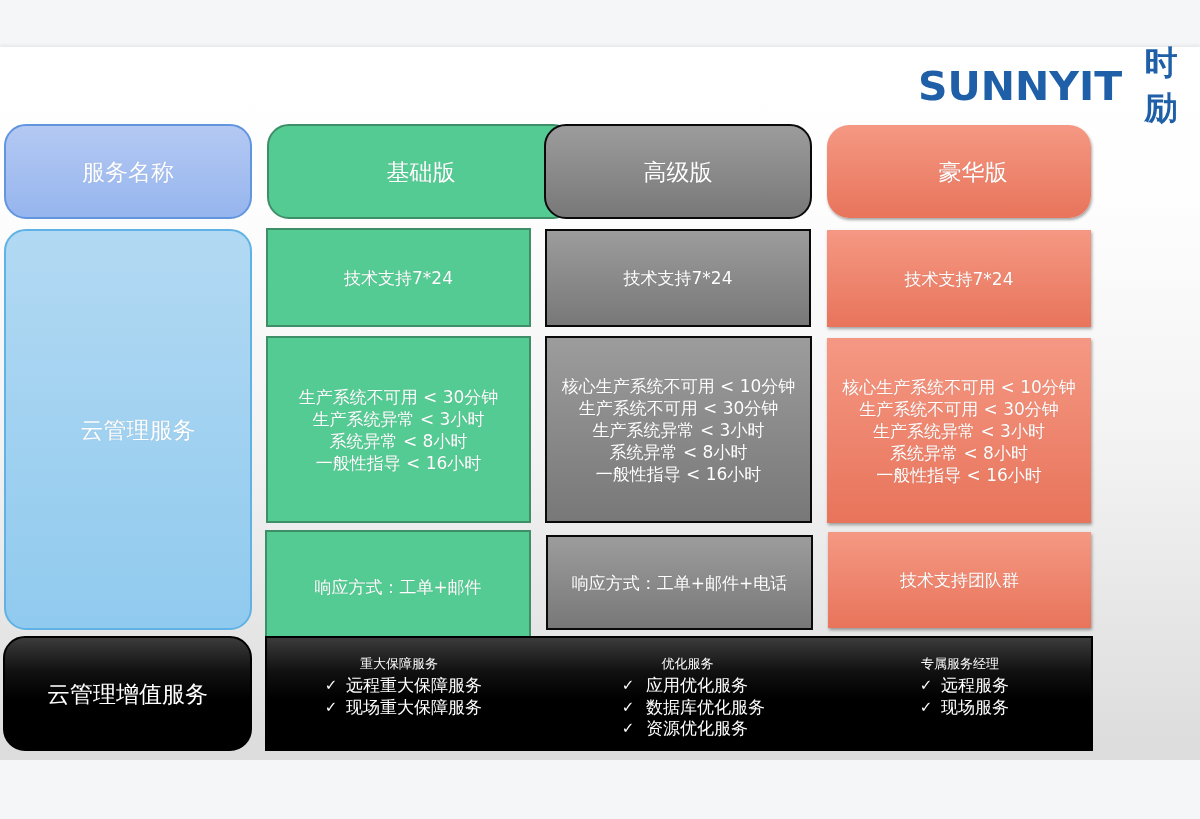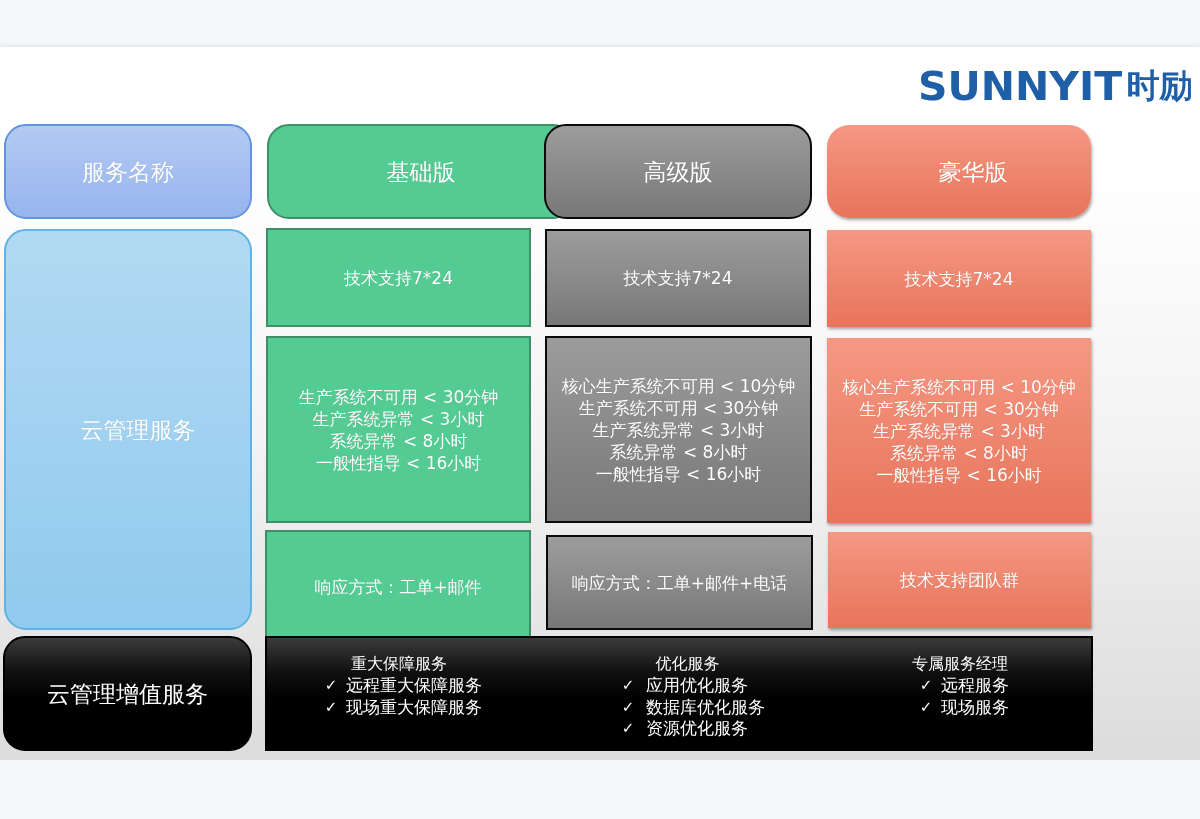--- a/index.html
+++ b/index.html
@@ -11,40 +11,40 @@
     .topbar { position:absolute; left:0; top:0; width:1200px; height:46px; background:#f5f6f8; }
     .slide {
       position:absolute; left:0; top:47px; width:1200px; height:713px;
       background:linear-gradient(to bottom,#ffffff 0%,#fefefe 20%,#f3f3f3 55%,#dcdcdc 100%);
       box-shadow:0 -2px 3px rgba(0,0,0,0.06), 0 2px 3px rgba(0,0,0,0.06);
     }
     .bottombar { position:absolute; left:0; top:760px; width:1200px; height:59px; background:#f5f6f8; }
 
     .logo { position:absolute; left:918px; top:64px; height:44px; display:flex; align-items:center; gap:14px; color:#1f5fa8; }
     .logo-en { font-family:"DejaVu Sans",sans-serif; font-weight:bold; font-size:39px; letter-spacing:0px; transform:scaleX(1.05); transform-origin:left center; }
-    .logo-cn { font-weight:bold; font-size:33px; margin-left:0; }
+    .logo-cn { font-weight:bold; font-size:33px; margin-left:18px; }
 
     .cell {
       position:absolute; box-sizing:border-box; display:flex; align-items:center; justify-content:center;
       text-align:center; color:#ffffff; line-height:22px; font-size:17px;
       text-shadow:0 0 1px rgba(0,0,0,0.15);
     }
     .hdr { font-size:23px;border-radius:22px; }
     .blue-h { background:linear-gradient(to bottom,#b4c9f3,#96b5ee); border:2px solid #6195de; }
     .blue-v { background:linear-gradient(to bottom,#b2d9f3,#90caee); border:2px solid #5fb2e3;padding-left:20px; }
     .green { background:#55cb94; border:2px solid #3e8f68; }
     .gray { background:linear-gradient(to bottom,#9c9c9c,#787878); border:2px solid #0a0a0a; }
     .orange { background:linear-gradient(to bottom,#f59883,#e8745b); box-shadow:1px 2px 3px rgba(0,0,0,0.35); }
     .black { background:linear-gradient(to bottom,#3b3b3b 0%,#111 30%,#000 55%,#000 100%); border:2px solid #000; }
 
     .lines { display:flex; flex-direction:column; align-items:center; }
     .lines span { display:block; white-space:nowrap; }
 
     .vas-col { position:absolute; top:14px; color:#fff; }
-    .vas-title { font-size:16px; line-height:23px; white-space:nowrap; }
+    .vas-title { font-size:13px; line-height:23px; white-space:nowrap; }
     .vas-item { font-size:17px; line-height:21.5px; white-space:nowrap; display:flex; }
     .vas-check { display:inline-block; width:30px; font-size:15px; }
   </style>
 </head>
 <body>
 
 <div class="topbar"></div>
 <div class="slide"></div>
 <div class="bottombar"></div>
 

